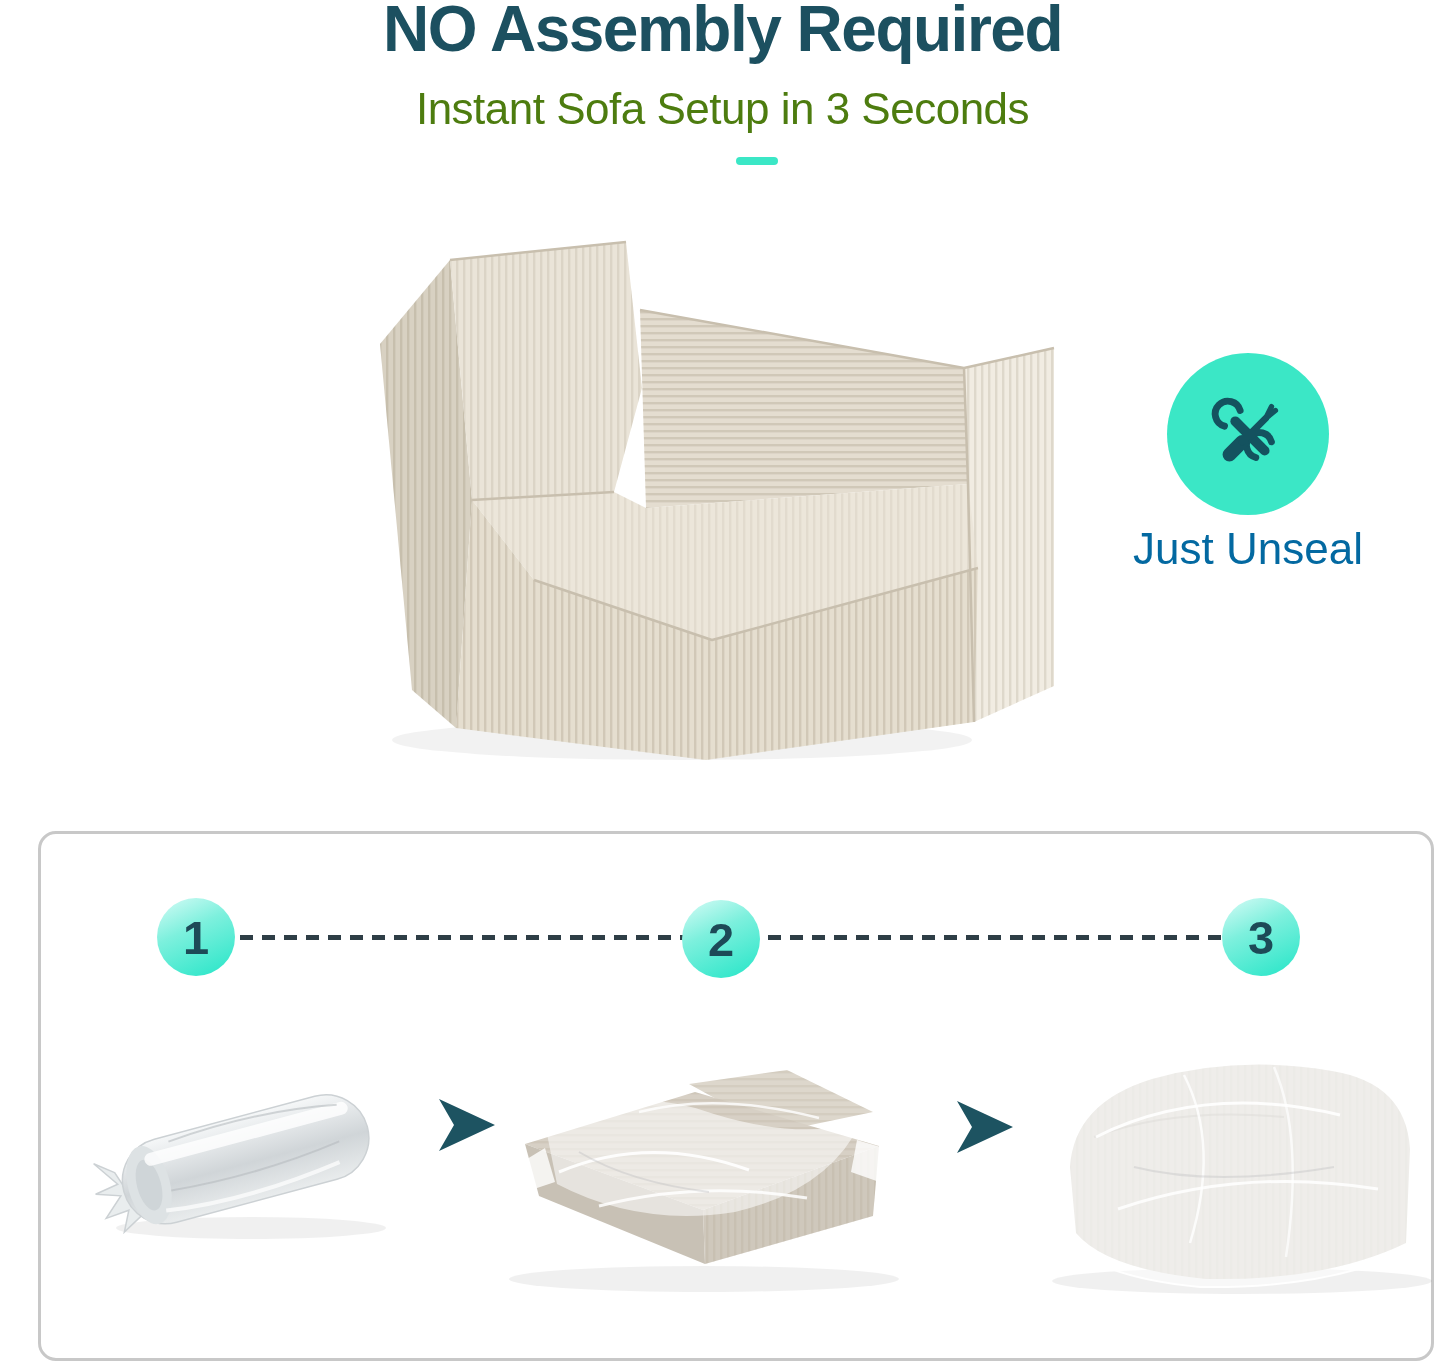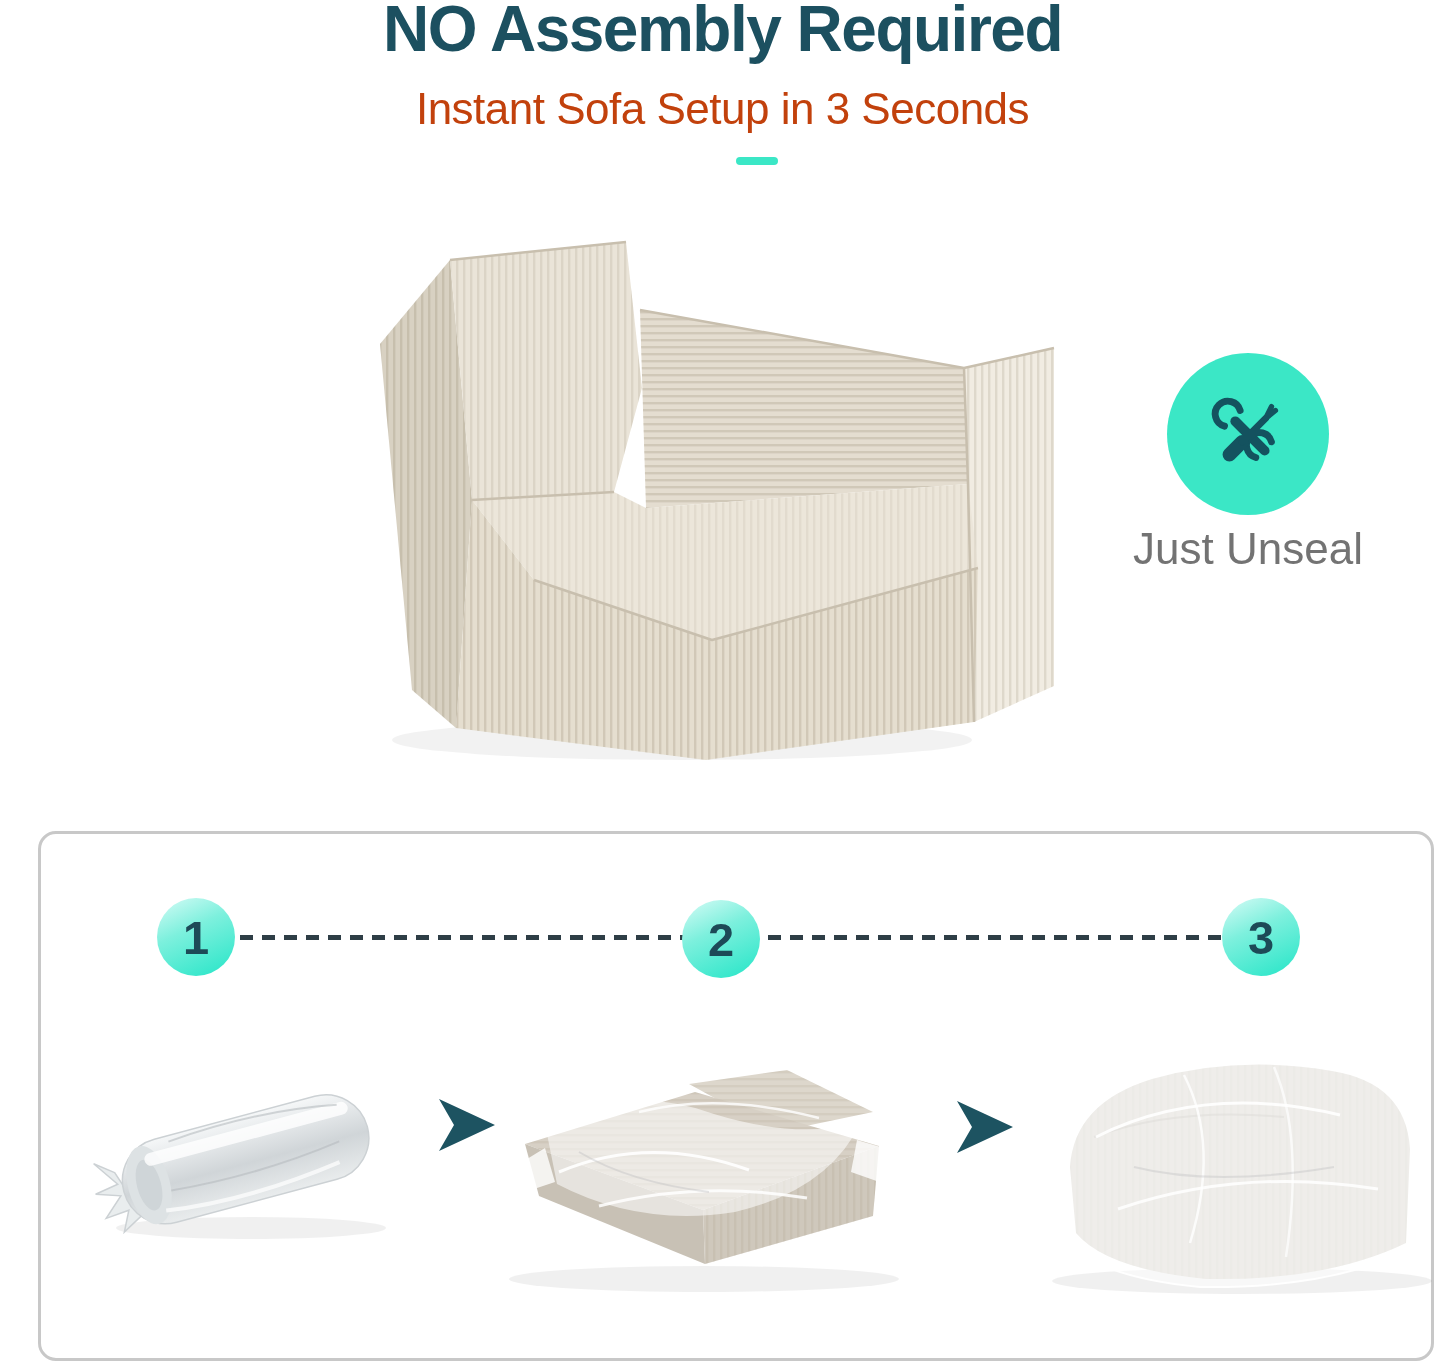--- a/index.html
+++ b/index.html
@@ -6,34 +6,34 @@
   .canvas{
     position:relative;width:1445px;height:1369px;background:#ffffff;
     font-family:"Liberation Sans", sans-serif;overflow:hidden;
   }
   .title{
     position:absolute;top:-8px;left:0;width:100%;text-align:center;
     font-size:64px;font-weight:800;color:#1c5060;letter-spacing:-1.5px;
   }
   .subtitle{
     position:absolute;top:84px;left:0;width:100%;text-align:center;
-    font-size:44px;font-weight:400;color:#c2410c;letter-spacing:-0.5px;
+    font-size:44px;font-weight:400;color:#4d7c0f;letter-spacing:-0.5px;
   }
   .divider{
     position:absolute;top:157px;left:736px;width:42px;height:8px;
     border-radius:4px;background:#3BE7C6;
   }
   .chair{position:absolute;left:372px;top:234px;width:688px;height:532px;}
   .badge{
     position:absolute;left:1167px;top:353px;width:162px;height:162px;border-radius:50%;
     background:#3BE7C6;display:flex;align-items:center;justify-content:center;
   }
   .caption{
     position:absolute;left:1058px;top:520px;width:380px;text-align:center;
-    font-size:44px;line-height:57px;font-weight:500;color:#737373;
+    font-size:44px;line-height:57px;font-weight:500;color:#0369a1;
   }
   .panel{
     position:absolute;left:38px;top:831px;width:1396px;height:530px;box-sizing:border-box;
     border:3px solid #c8c8c8;border-radius:18px;background:#ffffff;
   }
   .connector{
     position:absolute;left:155px;top:101px;width:1066px;height:5px;
     background:repeating-linear-gradient(90deg,#2e3e46 0 13px,transparent 13px 22px);
   }
   .stepnum{

